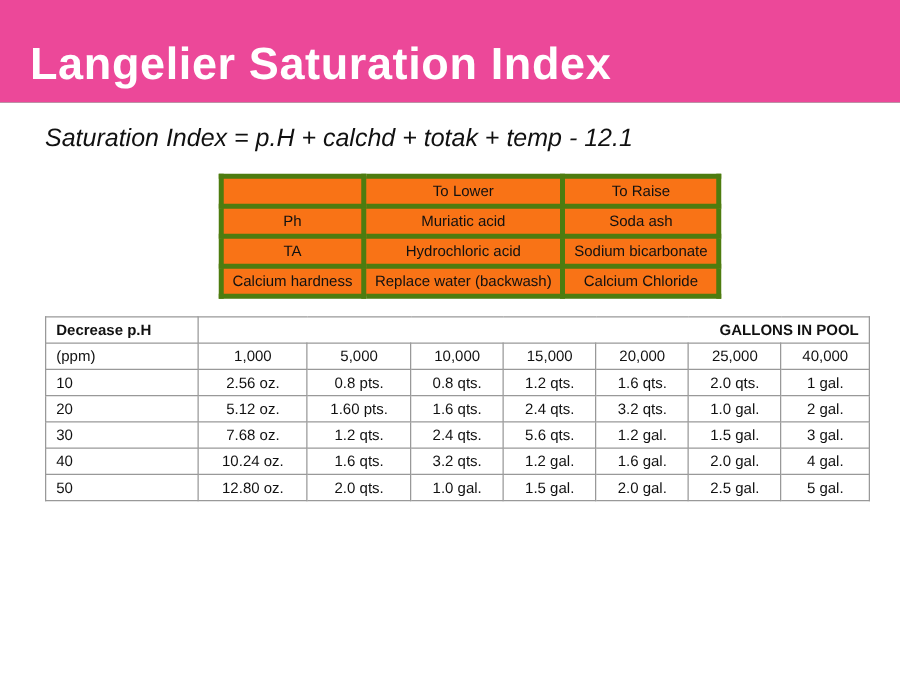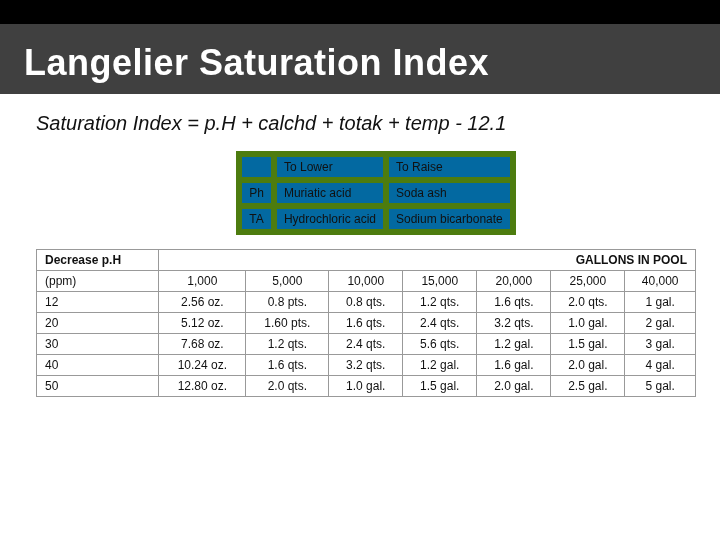--- a/index.html
+++ b/index.html
@@ -5,23 +5,22 @@
     * { margin: 0; padding: 0; box-sizing: border-box; }
     body {
       width: 720px;
       height: 540px;
       background: #000;
       font-family: Arial, sans-serif;
       overflow: hidden;
     }
 
     .header {
-      background: #404040;
-      padding: 18px 24px 10px 24px;
-      margin-top: 24px;
+      background: #ec4899;
+      padding: 30px 24px 10px 24px;
     }
 
     .header h1 {
       color: #fff;
       font-size: 36px;
       font-weight: bold;
       letter-spacing: 0.5px;
     }
 
     .content {
@@ -46,25 +45,25 @@
       justify-content: center;
     }
 
     .chem-table {
       border-collapse: collapse;
       font-size: 12px;
       margin-left: 20px;
     }
 
     .chem-table td {
-      border: 6px solid #4d7c0f;
+      border: 4px solid #4d7c0f;
       padding: 3px 7px;
-      text-align: left;
+      text-align: center;
       color: #111;
-      background: #0369a1;
+      background: #f97316;
     }
 
     .gallons-table {
       border-collapse: collapse;
       font-size: 12px;
       width: 100%;
     }
 
     .gallons-table td, .gallons-table th {
       border: 1px solid #999;
@@ -111,20 +110,25 @@
       </tr>
       <tr>
         <td>Ph</td>
         <td>Muriatic acid</td>
         <td>Soda ash</td>
       </tr>
       <tr>
         <td>TA</td>
         <td>Hydrochloric acid</td>
         <td>Sodium bicarbonate</td>
+      </tr>
+      <tr>
+        <td>Calcium hardness</td>
+        <td>Replace water (backwash)</td>
+        <td>Calcium Chloride</td>
       </tr>
     </tbody>
       </table>
   </div>
 
   <table class="gallons-table">
     <tbody>
         <tr>
       <td class="row-label decrease-header">Decrease p.H</td>
       <td colspan="8" style="font-weight:bold; text-align:right;">GALLONS IN POOL</td>
@@ -133,21 +137,21 @@
       <td class="row-label">(ppm)</td>
       <td>1,000</td>
       <td>5,000</td>
       <td>10,000</td>
       <td>15,000</td>
       <td>20,000</td>
       <td>25,000</td>
       <td>40,000</td>
     </tr>
     <tr>
-      <td class="row-label">12</td>
+      <td class="row-label">10</td>
       <td>2.56 oz.</td>
       <td>0.8 pts.</td>
       <td>0.8 qts.</td>
       <td>1.2 qts.</td>
       <td>1.6 qts.</td>
       <td>2.0 qts.</td>
       <td>1 gal.</td>
     </tr>
     <tr>
       <td class="row-label">20</td>

